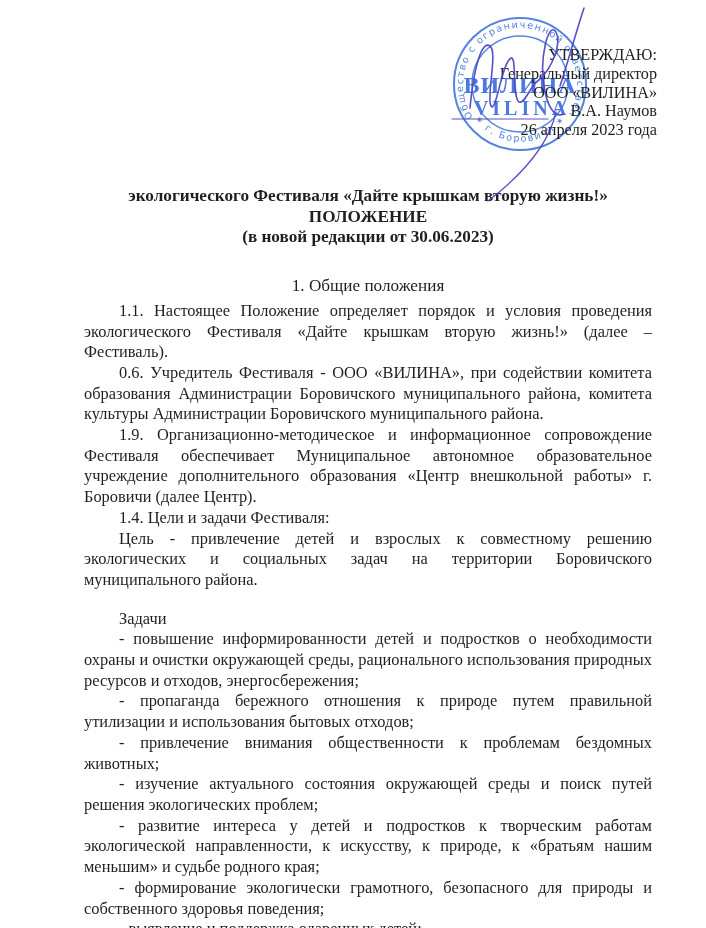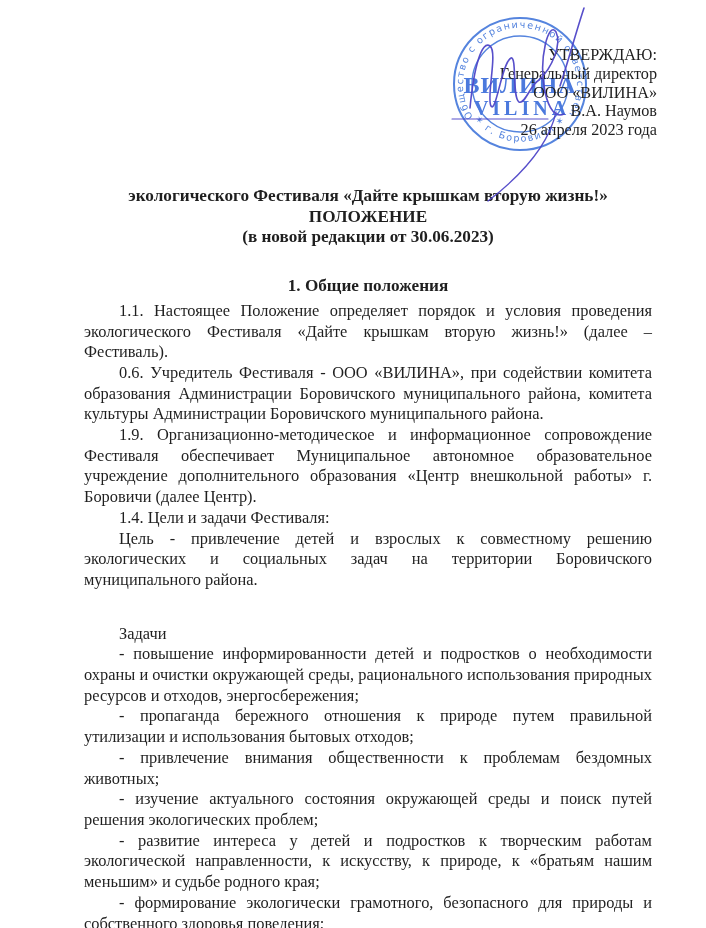--- a/index.html
+++ b/index.html
@@ -53,32 +53,32 @@
     line-height:20.7px;
   }
   .doc-title{
     text-align:center;
     font-weight:bold;
     font-size:17.2px;
     line-height:20.7px;
   }
   .section-heading{
     text-align:center;
-    font-weight:bold;
+    font-weight:normal;
     font-size:17.2px;
     line-height:20.7px;
     margin-top:28px;
   }
   .doc-body{margin-top:4px;}
   .doc-body p{
     margin:0;
     text-align:justify;
     text-indent:35px;
   }
-  .doc-body p.space-before{margin-top:33px;}
+  .doc-body p.space-before{margin-top:18px;}
   .u{text-underline-offset:2px;}
 </style>
 </head>
 <body>
 
 <div class="page">
 
   <svg class="stamp-svg" width="286" height="215" viewBox="420 0 286 215">
     <defs>
       <path id="arcTop" d="M473,117 A57,57 0 1 1 567,117" fill="none"></path>

